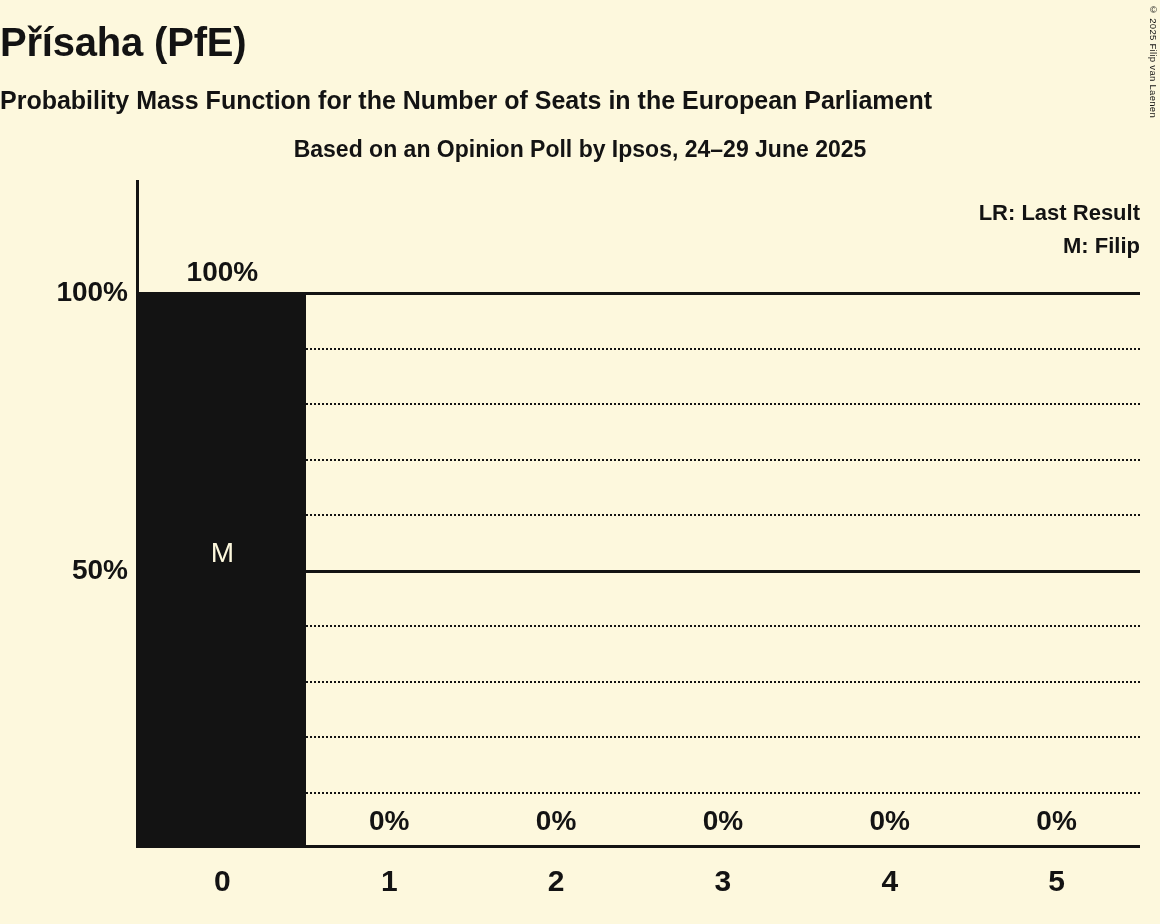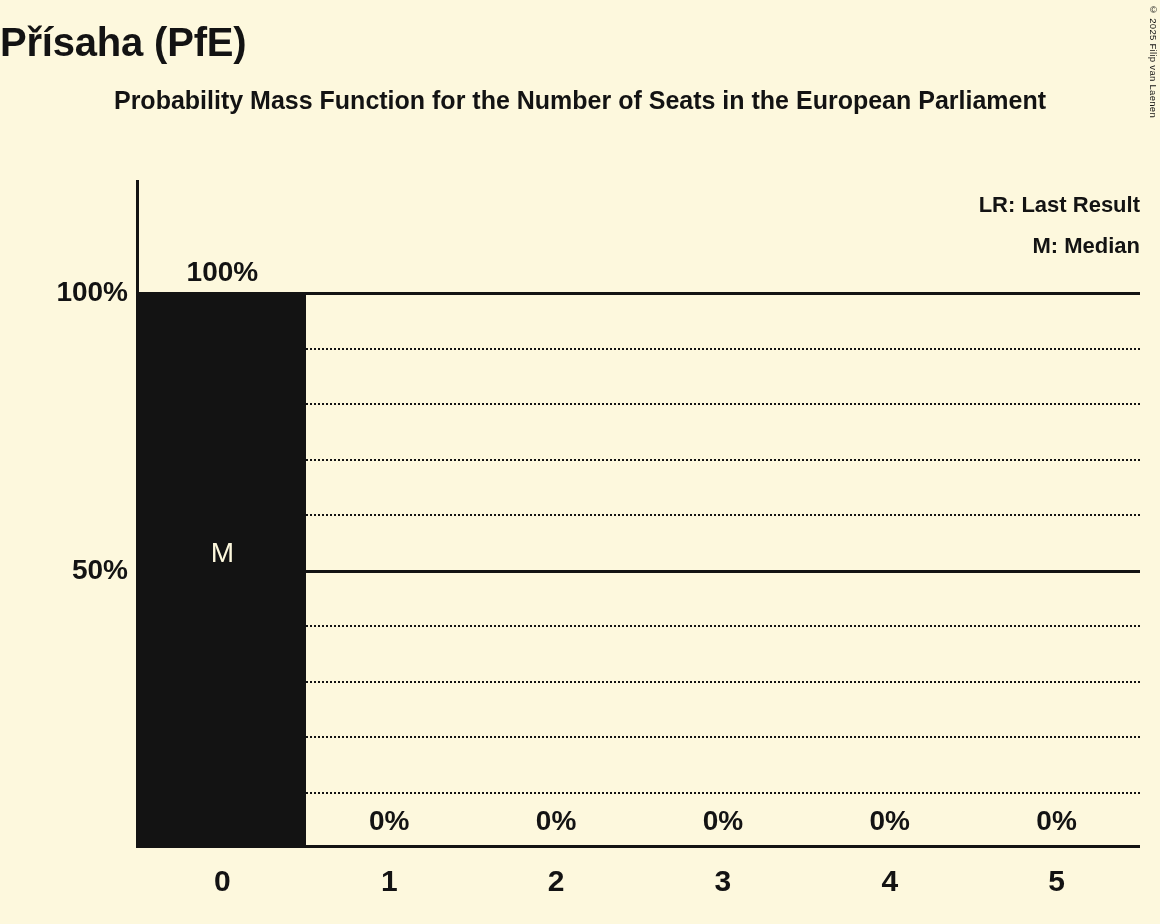--- a/index.html
+++ b/index.html
@@ -33,21 +33,20 @@
     font-size: 40px;
     font-weight: bold;
     letter-spacing: -0.2px;
     line-height: 1;
   }
   .subtitle {
     position: absolute;
     left: 0;
     top: 88px;
     width: 1160px;
-    text-align: center;
     font-size: 25px;
     font-weight: bold;
     line-height: 1;
   }
   .subsubtitle {
     position: absolute;
     left: 0;
     top: 138px;
     width: 1160px;
     text-align: center;
@@ -70,21 +69,21 @@
     white-space: nowrap;
   }
 
   
   .legend {
     position: absolute;
     right: 20px;
     width: 420px;
     text-align: right;
   }
-  .legend-lr { top: 192px; font-size: 22px; font-weight: bold; }
+  .legend-lr { top: 200px; font-size: 22px; font-weight: bold; }
   .legend-m  { top: 233px; font-size: 22px; font-weight: bold; }
 
   
   #plot {
     position: absolute;
     left: 139px;
     top: 237px;
     width: 1001px;
     height: 610px;
   }
@@ -197,23 +196,24 @@
 </style>
 </head>
 <body>
 
 <div id="stage">
 
   <div class="copyright">© 2025 Filip van Laenen</div>
 
   <div class="title">Přísaha (PfE)</div>
   <div class="subtitle">Probability Mass Function for the Number of Seats in the European Parliament</div>
+  <div class="subsubtitle">Based on an Opinion Poll by Ipsos, 24–29 June 2025</div>
 
   <div class="legend legend-lr">LR: Last Result</div>
-  <div class="legend legend-m">M: Median</div>
+  <div class="legend legend-m">M: Filip</div>
 
   <div class="y-axis-line"></div>
   <div class="x-axis-line"></div>
 
   <div id="plot">
       <div class="gridline solid" style="top: 55.4545px;"></div>
       <div class="gridline solid" style="top: 332.727px;"></div>
       <div class="gridline" style="top: 110.909px;"></div>
       <div class="gridline" style="top: 166.364px;"></div>
       <div class="gridline" style="top: 221.818px;"></div>

